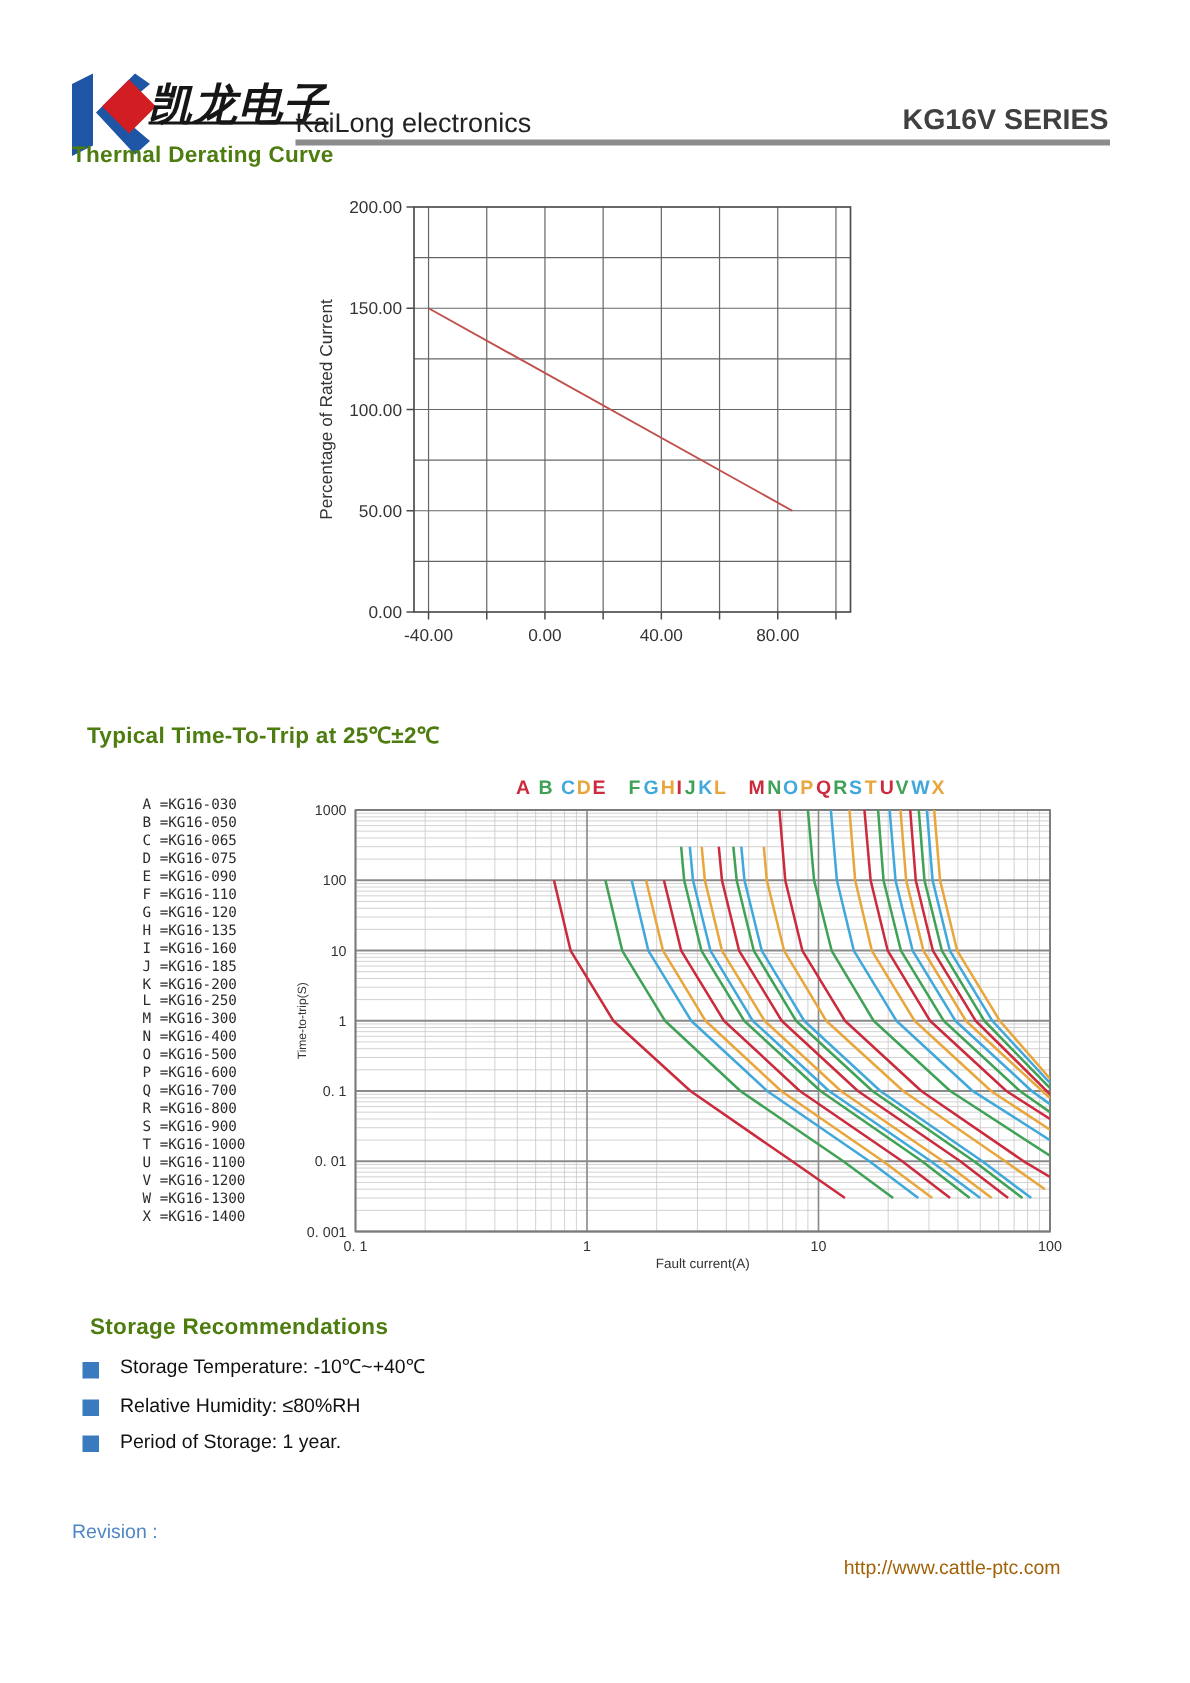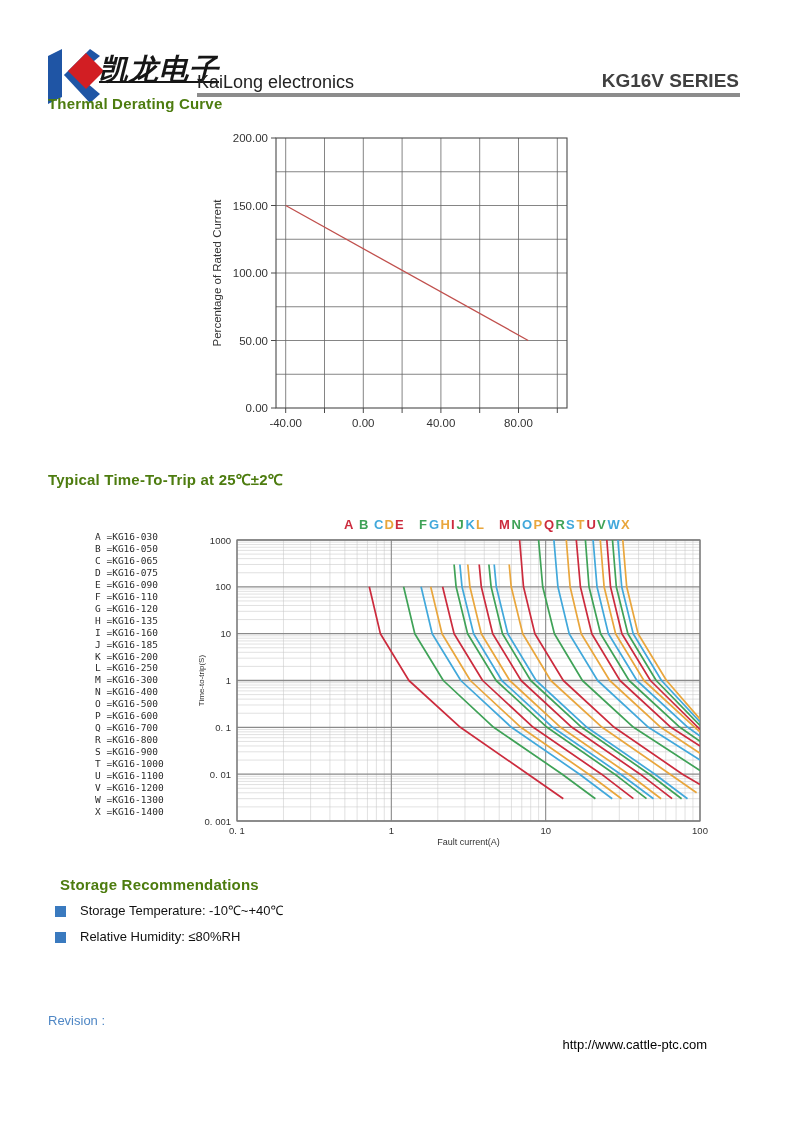--- a/index.html
+++ b/index.html
@@ -10,25 +10,25 @@
   #logo-cn{position:absolute;left:99px;top:50px;font-size:29px;font-weight:bold;font-style:italic;
            font-family:"DejaVu Serif",serif;color:#161616;letter-spacing:1px;text-decoration:underline;}
   #company{position:absolute;left:197px;top:72px;font-size:18px;color:#222;text-align:center;}
   #series{position:absolute;right:54px;top:70px;font-size:19px;font-weight:bold;color:#404040;}
   #divider{position:absolute;left:197px;top:93px;width:543px;height:4px;background:#8c8c8c;}
   #derating-svg{position:absolute;left:200px;top:125px;}
   #trip-svg{position:absolute;left:185px;top:510px;}
   #trip-legend{position:absolute;left:95px;top:531px;font-family:"DejaVu Sans Mono",monospace;
                font-size:9.5px;line-height:11.95px;color:#2b2b2b;white-space:pre;}
   #storage-list{position:absolute;left:55px;top:901px;}
-  .bullet-row{display:flex;align-items:center;margin-bottom:9.5px;}
+  .bullet-row{display:flex;align-items:flex-end;margin-bottom:9.5px;}
   .bullet-sq{width:11px;height:11px;background:#3a7abf;margin:2px 14px 0 0;flex:0 0 auto;}
   .bullet-text{font-size:13px;color:#111;}
   #revision{position:absolute;left:48px;top:1013px;font-size:13px;color:#4f87c5;}
-  #website{position:absolute;right:86px;top:1037px;font-size:13px;color:#000000;}
+  #website{position:absolute;right:86px;top:1037px;font-size:13px;color:#a16207;}
 </style>
 </head>
 <body>
 
 <svg class="abs" id="logo" style="left:44px;top:46px;" width="62" height="60" viewBox="0 0 62 60">
   <polygon points="4,10 18,3 18,51 4,58" fill="#1f55a5"></polygon>
   <polygon points="20,29 46,3 56,10 30,32" fill="#1f55a5"></polygon>
   <polygon points="20,29 30,26 56,48 46,57" fill="#1f55a5"></polygon>
   <polygon points="42,7 60,25 42,43 24,25" fill="#d21e23"></polygon>
 </svg>
@@ -74,21 +74,21 @@
     <text x="518.5" y="427" font-size="11.5" text-anchor="middle" fill="#333333" font-family="&quot;Liberation Sans&quot;,sans-serif">80.00</text>
     <text x="268" y="412" font-size="11.5" text-anchor="end" fill="#333333" font-family="&quot;Liberation Sans&quot;,sans-serif">0.00</text>
     <text x="268" y="344.5" font-size="11.5" text-anchor="end" fill="#333333" font-family="&quot;Liberation Sans&quot;,sans-serif">50.00</text>
     <text x="268" y="277" font-size="11.5" text-anchor="end" fill="#333333" font-family="&quot;Liberation Sans&quot;,sans-serif">100.00</text>
     <text x="268" y="209.5" font-size="11.5" text-anchor="end" fill="#333333" font-family="&quot;Liberation Sans&quot;,sans-serif">150.00</text>
     <text x="268" y="142" font-size="11.5" text-anchor="end" fill="#333333" font-family="&quot;Liberation Sans&quot;,sans-serif">200.00</text>
     <text x="221" y="273" font-size="11.5" text-anchor="middle" fill="#333333" font-family="&quot;Liberation Sans&quot;,sans-serif" transform="rotate(-90 221 273)">Percentage of Rated Current</text>
     <polyline points="285.7,205.5 528.2,340.5" fill="none" stroke="#c0504d" stroke-width="1.3"></polyline>
   </svg>
 
-<h2 class="sec-title" style="left:48px;top:469px;margin:0;">Typical Time-To-Trip at 25℃±2℃</h2>
+<h2 class="sec-title" style="left:48px;top:469px;margin:10px;">Typical Time-To-Trip at 25℃±2℃</h2>
 <div id="trip-legend"><div>A =KG16-030</div><div>B =KG16-050</div><div>C =KG16-065</div><div>D =KG16-075</div><div>E =KG16-090</div><div>F =KG16-110</div><div>G =KG16-120</div><div>H =KG16-135</div><div>I =KG16-160</div><div>J =KG16-185</div><div>K =KG16-200</div><div>L =KG16-250</div><div>M =KG16-300</div><div>N =KG16-400</div><div>O =KG16-500</div><div>P =KG16-600</div><div>Q =KG16-700</div><div>R =KG16-800</div><div>S =KG16-900</div><div>T =KG16-1000</div><div>U =KG16-1100</div><div>V =KG16-1200</div><div>W =KG16-1300</div><div>X =KG16-1400</div></div>
 <svg id="trip-svg" width="525" height="345" viewBox="185 510 525 345">
     <line x1="283.4589626641411" y1="540" x2="283.4589626641411" y2="821" stroke="#c8c8c8" stroke-width="0.55"></line>
     <line x1="310.6357136450679" y1="540" x2="310.6357136450679" y2="821" stroke="#c8c8c8" stroke-width="0.55"></line>
     <line x1="329.9179253282822" y1="540" x2="329.9179253282822" y2="821" stroke="#c8c8c8" stroke-width="0.55"></line>
     <line x1="344.8743706691922" y1="540" x2="344.8743706691922" y2="821" stroke="#c8c8c8" stroke-width="0.55"></line>
     <line x1="357.09467630920904" y1="540" x2="357.09467630920904" y2="821" stroke="#c8c8c8" stroke-width="0.55"></line>
     <line x1="367.426797508867" y1="540" x2="367.426797508867" y2="821" stroke="#c8c8c8" stroke-width="0.55"></line>
     <line x1="376.37688799242335" y1="540" x2="376.37688799242335" y2="821" stroke="#c8c8c8" stroke-width="0.55"></line>
     <line x1="384.2714272901358" y1="540" x2="384.2714272901358" y2="821" stroke="#c8c8c8" stroke-width="0.55"></line>
@@ -241,16 +241,20 @@
 <h2 class="sec-title" style="left:48px;top:864px;margin:12px;">Storage Recommendations</h2>
 <div id="storage-list">
     <div class="bullet-row">
       <span class="bullet-sq"></span>
       <span class="bullet-text">Storage Temperature: -10℃~+40℃</span>
     </div>
     <div class="bullet-row">
       <span class="bullet-sq"></span>
       <span class="bullet-text">Relative Humidity: ≤80%RH</span>
     </div>
+    <div class="bullet-row">
+      <span class="bullet-sq"></span>
+      <span class="bullet-text">Period of Storage: 1 year.</span>
+    </div>
   </div>
 
 <span id="revision">Revision :</span>
 <span id="website">http://www.cattle-ptc.com</span>
 
 </body></html>

